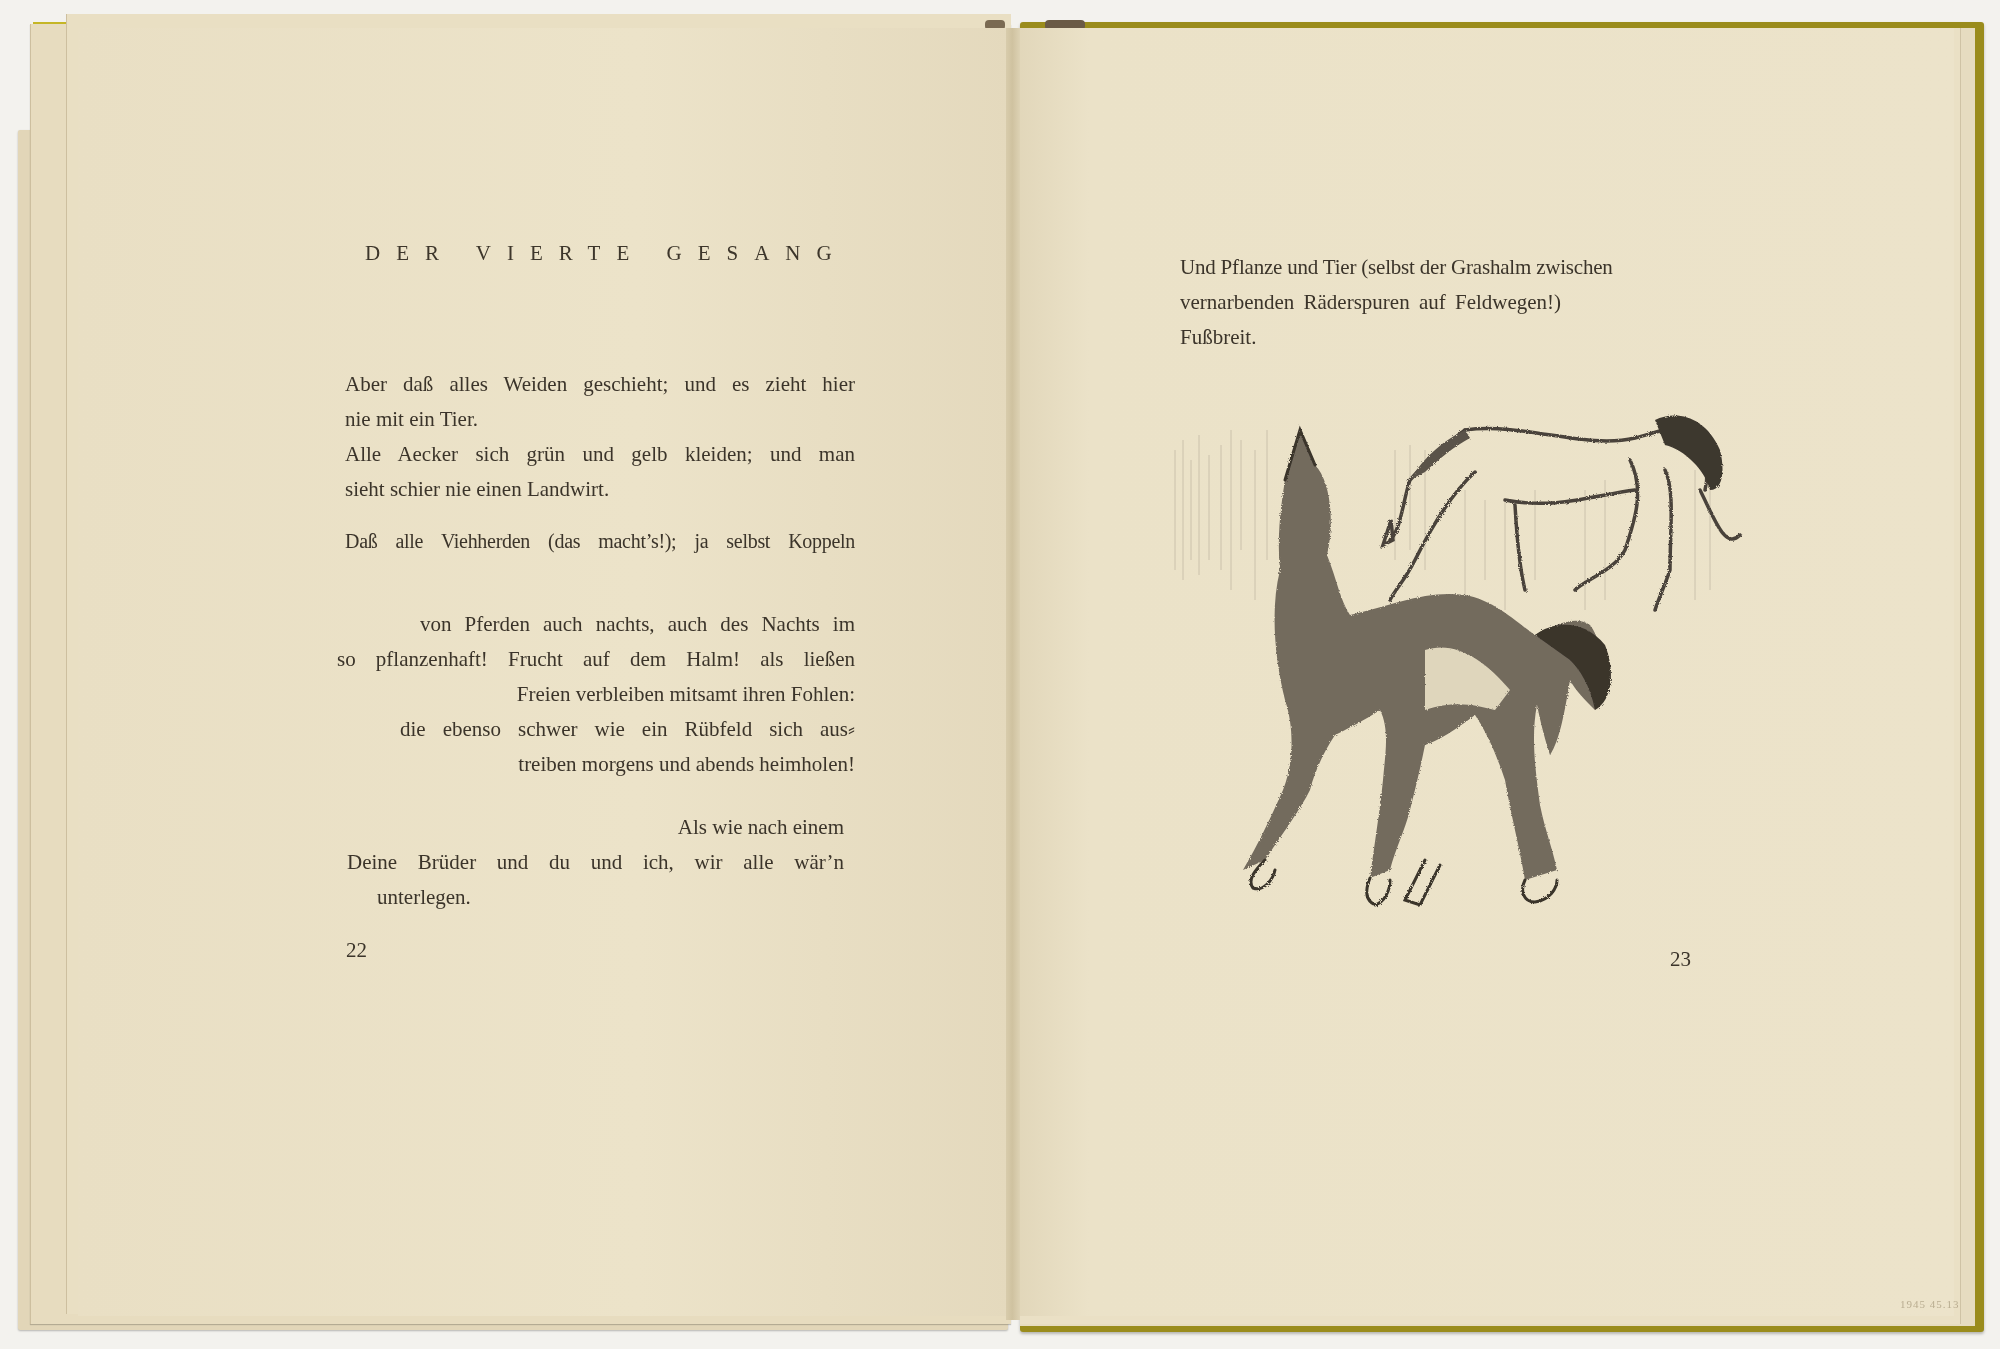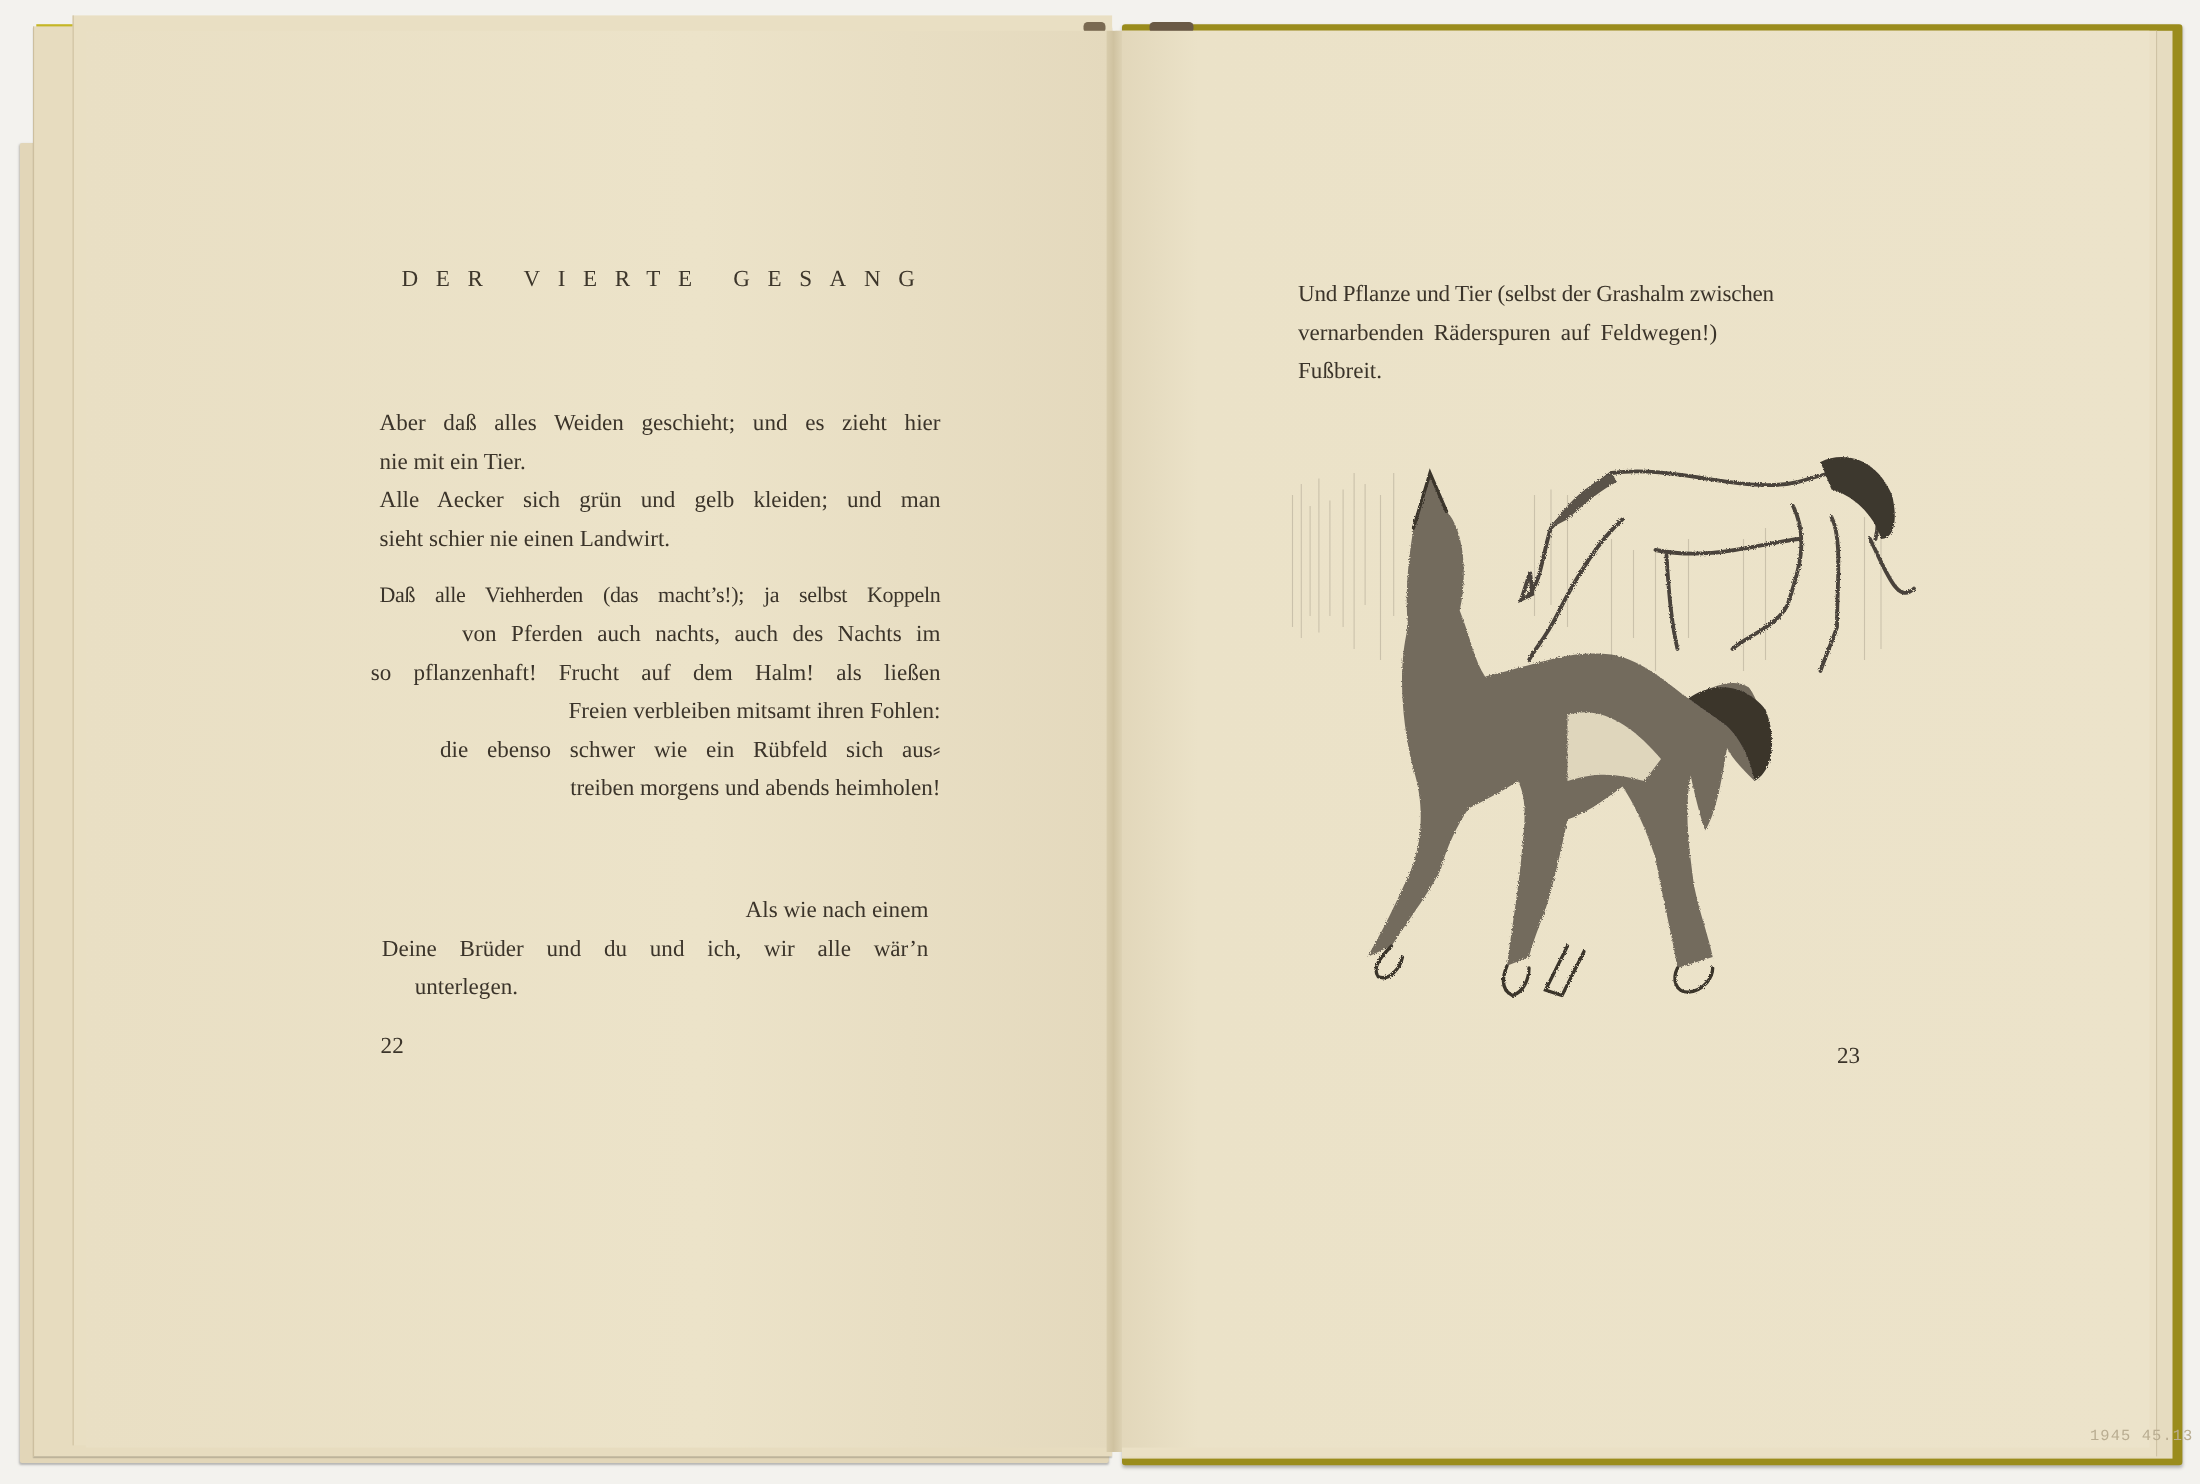--- a/index.html
+++ b/index.html
@@ -82,21 +82,21 @@
     .right { text-align: right; }
     .pagenum { position: absolute; font-size: 21px; color: #3b342a; }
 
     .poem-right { left: 1180px; top: 250px; width: 530px; }
 
     
     .illus { position: absolute; left: 1165px; top: 410px; width: 590px; height: 530px; }
 
     .pencil-note {
       position: absolute; left: 1900px; top: 1298px;
-      font-family: Liberation Mono, monospace; font-size: 14px; color: #b9ad91; letter-spacing: 1px;
+      font-family: Liberation Serif, serif; font-size: 11px; color: #b9ad91; letter-spacing: 1px;
     }
   </style>
 </head>
 <body>
 
 <div class="stage">
 
   <div class="stack-left-1"></div>
   <div class="cover-left-top"></div>
   <div class="stack-left-2"></div>
@@ -114,21 +114,21 @@
   <div class="gutter"></div>
 
   <div class="title">DER VIERTE GESANG</div>
 
   <div class="txt poem-left">
     <span class="line just">Aber daß alles Weiden geschieht; und es zieht hier</span>
     <span class="line center">nie mit ein Tier.</span>
     <span class="line just">Alle Aecker sich grün und gelb kleiden; und man</span>
     <span class="line center">sieht schier nie einen Landwirt.</span>
     <span class="line just" style="font-size:20px;letter-spacing:-0.3px;margin-top:17px;">Daß alle Viehherden (das macht’s!); ja selbst Koppeln</span>
-    <span class="line just" style="padding-left:75px;">von Pferden auch nachts, auch des Nachts im</span>
+    <span class="line just" style="padding-left:75px;margin-top:48px;">von Pferden auch nachts, auch des Nachts im</span>
     <span class="line just" style="margin-left:-8px;">so pflanzenhaft! Frucht auf dem Halm! als ließen</span>
     <span class="line right">Freien verbleiben mitsamt ihren Fohlen:</span>
     <span class="line just" style="padding-left:55px;">die ebenso schwer wie ein Rübfeld sich aus⸗</span>
     <span class="line right">treiben morgens und abends heimholen!</span>
   </div>
 
 
   <div class="txt" style="left:347px;top:810px;width:497px;">
     <span class="line right">Als wie nach einem</span>
     <span class="line just">Deine Brüder und du und ich, wir alle wär’n</span>

